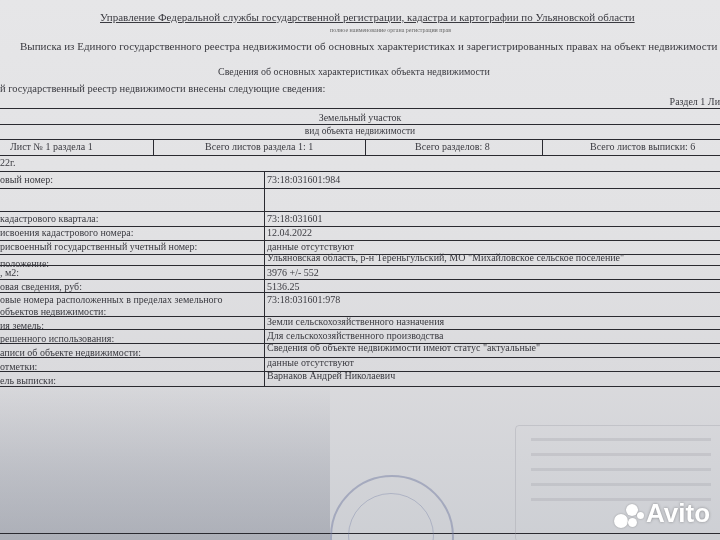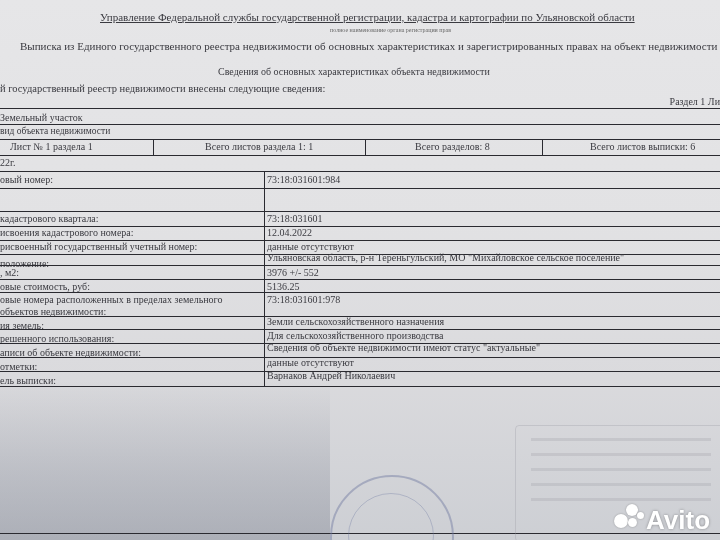--- a/index.html
+++ b/index.html
@@ -13,21 +13,21 @@
   .orgsub{left:330px;top:27px;font-size:6px;color:#666;}
   .title{left:20px;top:40px;font-size:11px;}
   .sub{left:218px;top:66px;font-size:10px;}
   .intro{left:0;top:83px;font-size:10.5px;}
   .razdel{right:0;top:96px;font-size:10px;}
   .hline{position:absolute;left:0;height:1px;background:#2a2a30;}
   .vline{position:absolute;width:1px;background:#2a2a30;}
   .row{position:absolute;left:0;width:720px;font-size:10px;}
   .lbl{position:absolute;left:0;}
   .val{position:absolute;left:267px;}
-  .center{position:absolute;width:720px;font-size:10px;}
+  .center{position:absolute;width:720px;text-align:center;font-size:10px;}
   .stamp{position:absolute;left:330px;top:475px;width:120px;height:120px;border-radius:50%;
     border:2px solid rgba(110,120,160,0.45);}
   .stamp2{position:absolute;left:348px;top:493px;width:84px;height:84px;border-radius:50%;
     border:1px solid rgba(110,120,160,0.35);}
   .box{position:absolute;left:515px;top:425px;width:210px;height:115px;border:1px solid rgba(150,150,160,0.3);border-radius:4px;}
   .box div{height:3px;background:rgba(150,150,160,0.25);margin:12px 15px 0;}
   .avito{position:absolute;left:612px;top:498px;color:#fff;font-family:"Liberation Sans",sans-serif;
     font-size:26px;font-weight:bold;text-shadow:0 0 3px rgba(0,0,0,0.35);}
   .dots{position:absolute;left:614px;top:504px;width:30px;height:26px;}
   .dots span{position:absolute;border-radius:50%;background:#fff;box-shadow:0 0 2px rgba(0,0,0,0.3);}
@@ -92,21 +92,21 @@
   <span class="lbl" style="top:6px;">положение:</span>
   <span class="val">Ульяновская область, р-н Тереньгульский, МО "Михайловское сельское поселение"</span>
 </div>
 <div class="hline" style="top:265px;width:720px;"></div>
 <div class="row" style="top:267px;">
   <span class="lbl">, м2:</span>
   <span class="val">3976 +/- 552</span>
 </div>
 <div class="hline" style="top:279px;width:720px;"></div>
 <div class="row" style="top:281px;">
-  <span class="lbl">овые стоимость, руб:</span>
+  <span class="lbl">овая сведения, руб:</span>
   <span class="val">5136.25</span>
 </div>
 <div class="hline" style="top:292px;width:720px;"></div>
 <div class="row" style="top:294px;">
   <span class="lbl">овые номера расположенных в пределах земельного</span>
   <span class="lbl" style="top:12px;">объектов недвижимости:</span>
   <span class="val">73:18:031601:978</span>
 </div>
 <div class="hline" style="top:316px;width:720px;"></div>
 <div class="row" style="top:316px;">
@@ -148,13 +148,13 @@
   </div>
 <div class="stamp"></div>
 <div class="stamp2"></div>
 
 <div class="dots">
   <span style="left:0;top:10px;width:14px;height:14px;"></span>
   <span style="left:12px;top:0;width:12px;height:12px;"></span>
   <span style="left:14px;top:14px;width:9px;height:9px;"></span>
   <span style="left:23px;top:8px;width:7px;height:7px;"></span>
 </div>
-<div class="avito" style="left:646px;margin-top:7px;">Avito</div>
+<div class="avito" style="left:646px;">Avito</div>
 
 </body></html>

